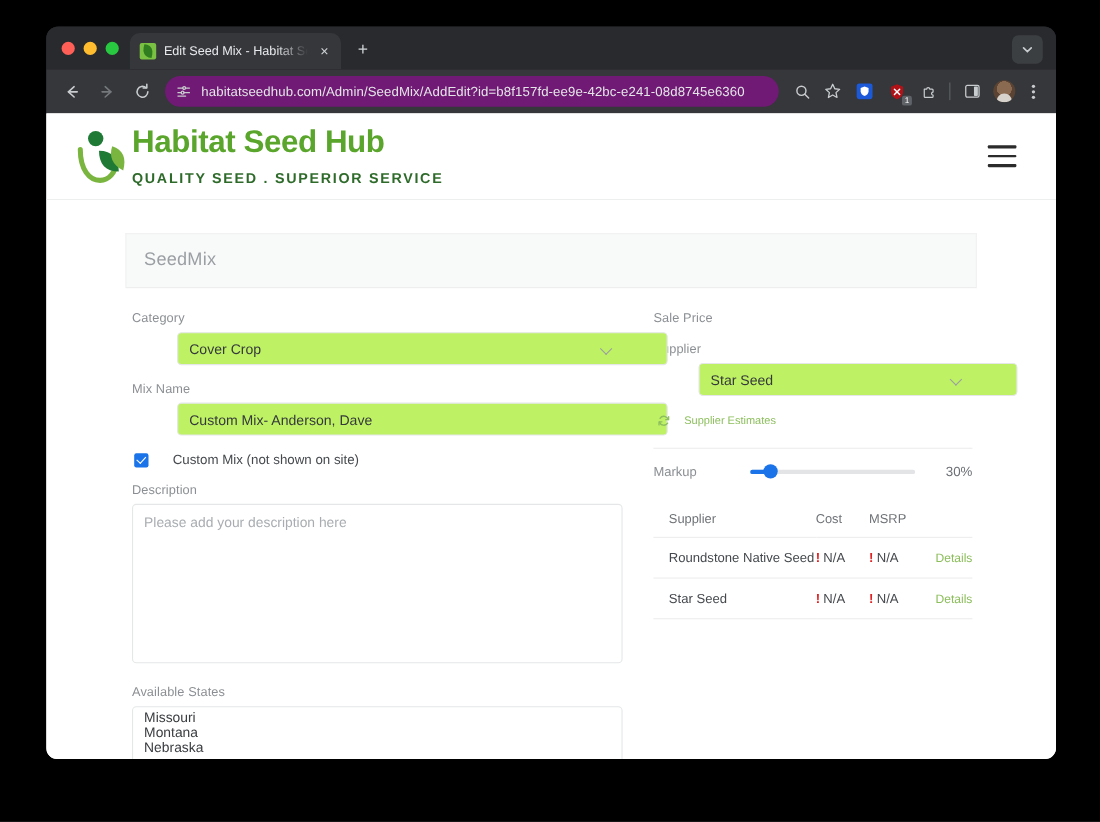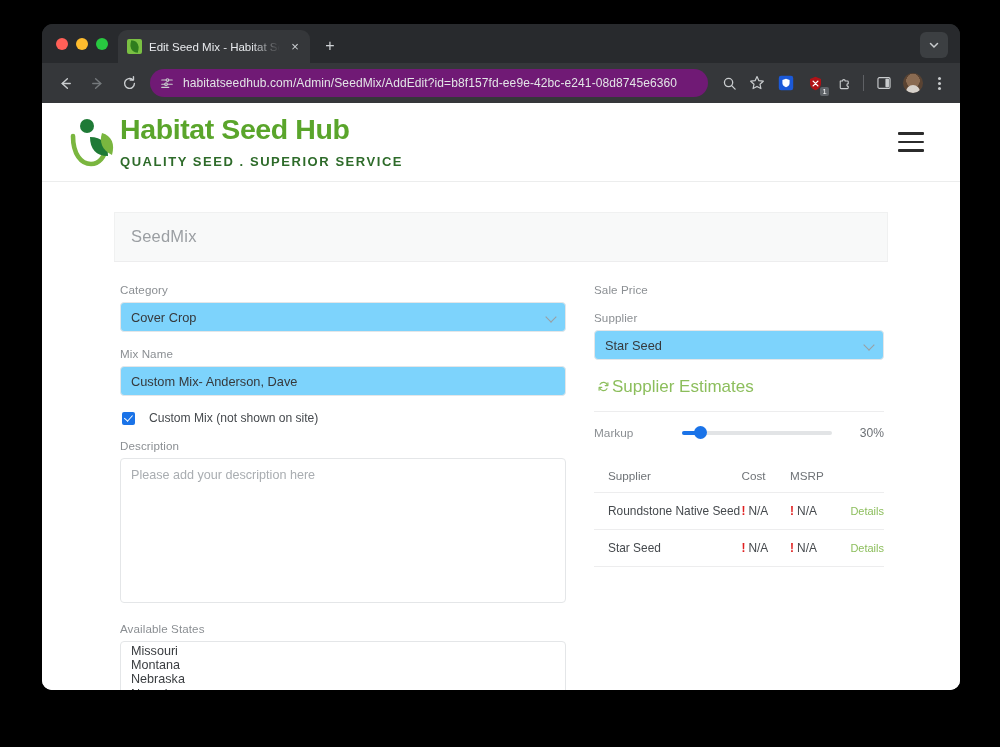--- a/index.html
+++ b/index.html
@@ -248,42 +248,43 @@
     margin-bottom: 6px;
     letter-spacing: 0.1px;
   }
   .field-block { margin-bottom: 15px; }
 
   .text-input, .select-input {
     width: 100%;
     height: 30px;
     border: 1px solid #e4e6e8;
     border-radius: 4px;
-    background: #7dd3fc;
+    background: #bef264;
     font-size: 12.8px;
     color: #36393c;
     padding: 12px 10px;
     font-family: "Liberation Sans", sans-serif;
     outline: none;
+    margin-left: 41px;
   }
   .select-wrap { position: relative; }
   .select-input { appearance: none; -webkit-appearance: none; padding-right: 26px; }
   .select-caret {
     position: absolute; right: 11px; top: 11px;
     width: 8px; height: 8px;
     border-right: 1.4px solid #9a9ea2;
     border-bottom: 1.4px solid #9a9ea2;
     transform: rotate(45deg);
     pointer-events: none;
   }
 
   #custom-mix-row {
     display: flex; align-items: center;
     margin: 13px 0 14px 0;
-    gap: 2px;
+    gap: 10px;
   }
   #custom-mix-checkbox {
     width: 13px; height: 13px; flex: 0 0 13px;
     background: #1a73e8;
     border-radius: 2px;
     position: relative;
     margin-left: 2px;
   }
   #custom-mix-checkbox::after {
     content: "";
@@ -323,23 +324,23 @@
   .state-option {
     font-size: 12.6px;
     color: #3a3d40;
     padding: 0 0 0 10px;
     line-height: 14.2px;
     white-space: nowrap;
   }
 
   
   #supplier-estimates-link {
-    display: inline-flex; align-items: center; gap: 3px;
+    display: inline-flex; align-items: flex-start; gap: 13px;
     color: #8cbe5c;
-    font-size: 17px;
+    font-size: 10px;
     margin: 2px 0 0 4px;
   }
   #estimates-rule { height: 1px; background: #ededee; margin: 14px 0 0 0; }
 
   #markup-row {
     display: flex; align-items: center;
     padding: 14px 0 6px 0;
     gap: 10px;
   }
   #markup-label { font-size: 11.8px; color: #8b8f93; width: 78px; flex: 0 0 78px; }

